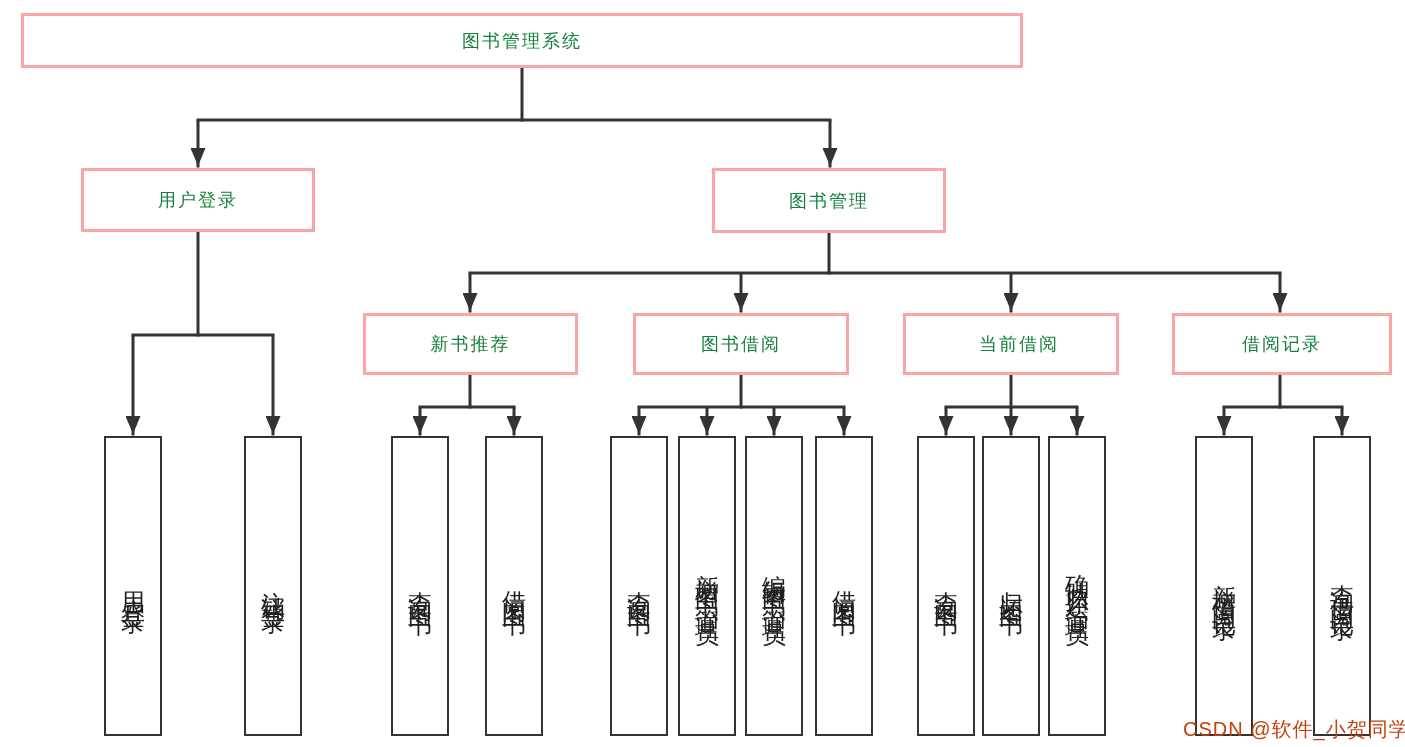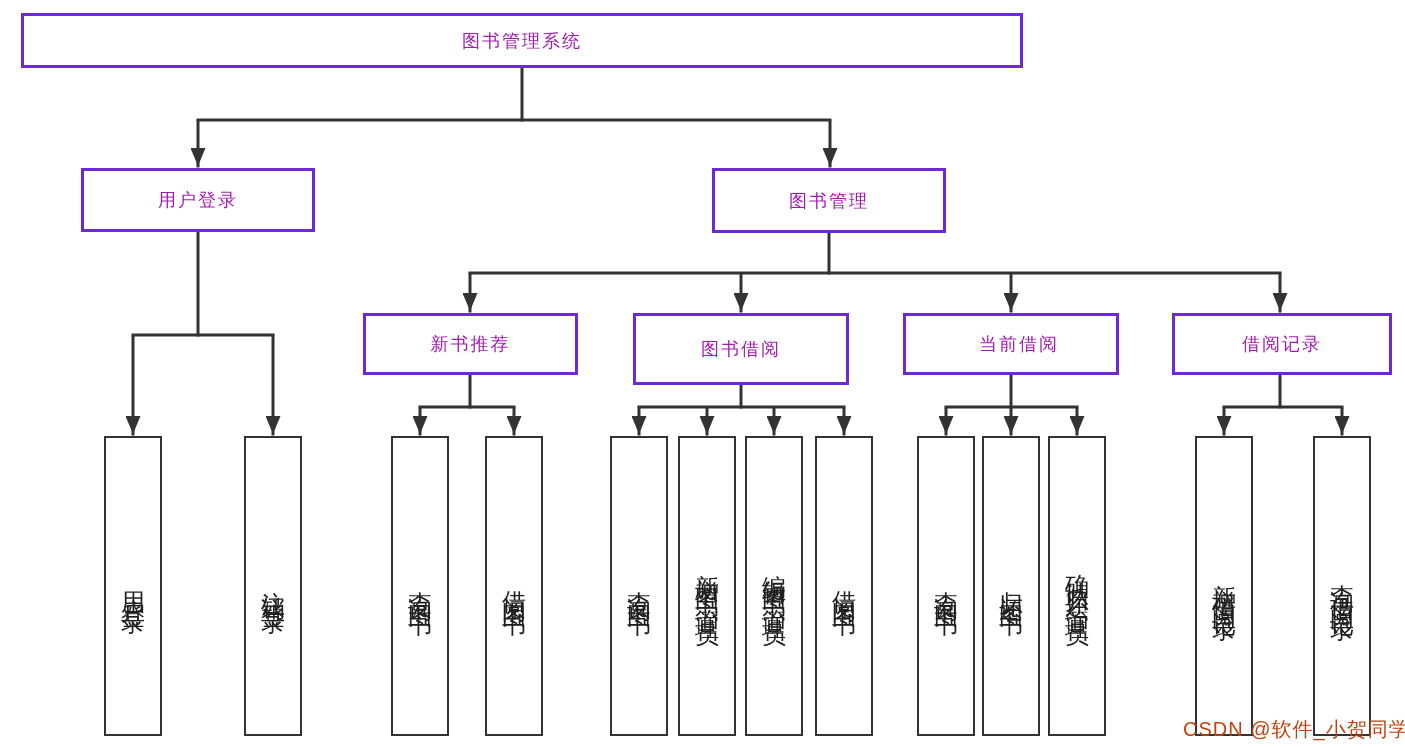--- a/index.html
+++ b/index.html
@@ -3,22 +3,22 @@
 <meta charset="utf-8">
 <style>
   html,body{margin:0;padding:0;background:#fff;}
   #stage{
     position:relative;width:1405px;height:747px;background:#ffffff;
     font-family:"Liberation Sans","DejaVu Sans",sans-serif;overflow:hidden;
   }
   #wires{position:absolute;left:0;top:0;width:1405px;height:747px;}
   .node{
     position:absolute;box-sizing:border-box;background:#ffffff;
-    border:3px solid #6d28d9;display:flex;align-items:center;justify-content:center;
-    font-size:18px;color:#a21caf;letter-spacing:2px;white-space:nowrap;z-index:2;
+    border:3px solid #fca5a5;display:flex;align-items:center;justify-content:center;
+    font-size:18px;color:#15803d;letter-spacing:2px;white-space:nowrap;z-index:2;
   }
   .leaf{
     position:absolute;box-sizing:border-box;background:#ffffff;
     border:2px solid #333333;display:flex;align-items:center;justify-content:center;
     top:436px;height:300px;width:58px;z-index:2;
   }
   .leaf .vtext{
     writing-mode:vertical-rl;text-orientation:mixed;
     font-size:24px;line-height:1;letter-spacing:7px;color:#1f1f1f;white-space:nowrap;
   }
@@ -81,21 +81,21 @@
       <path d="M1342,409 V434" marker-end="url(#ah)"></path>
     </g>
   </svg>
 
   <div class="node" style="left:21px;top:13px;width:1002px;height:55px;">图书管理系统</div>
 
   <div class="node" style="left:81px;top:168px;width:234px;height:64px;">用户登录</div>
   <div class="node" style="left:712px;top:168px;width:234px;height:65px;">图书管理</div>
 
   <div class="node" style="left:363px;top:313px;width:215px;height:62px;">新书推荐</div>
-  <div class="node" style="left:633px;top:313px;width:216px;height:72px;">图书借阅</div>
+  <div class="node" style="left:633px;top:313px;width:216px;height:62px;">图书借阅</div>
   <div class="node" style="left:903px;top:313px;width:216px;height:62px;padding-left:16px;">当前借阅</div>
   <div class="node" style="left:1172px;top:313px;width:220px;height:62px;">借阅记录</div>
 
   <div class="leaf" style="left:104px;">
     <span class="vtext">用户登录</span>
   </div>
   <div class="leaf" style="left:244px;">
     <span class="vtext">注销登录</span>
   </div>
 

